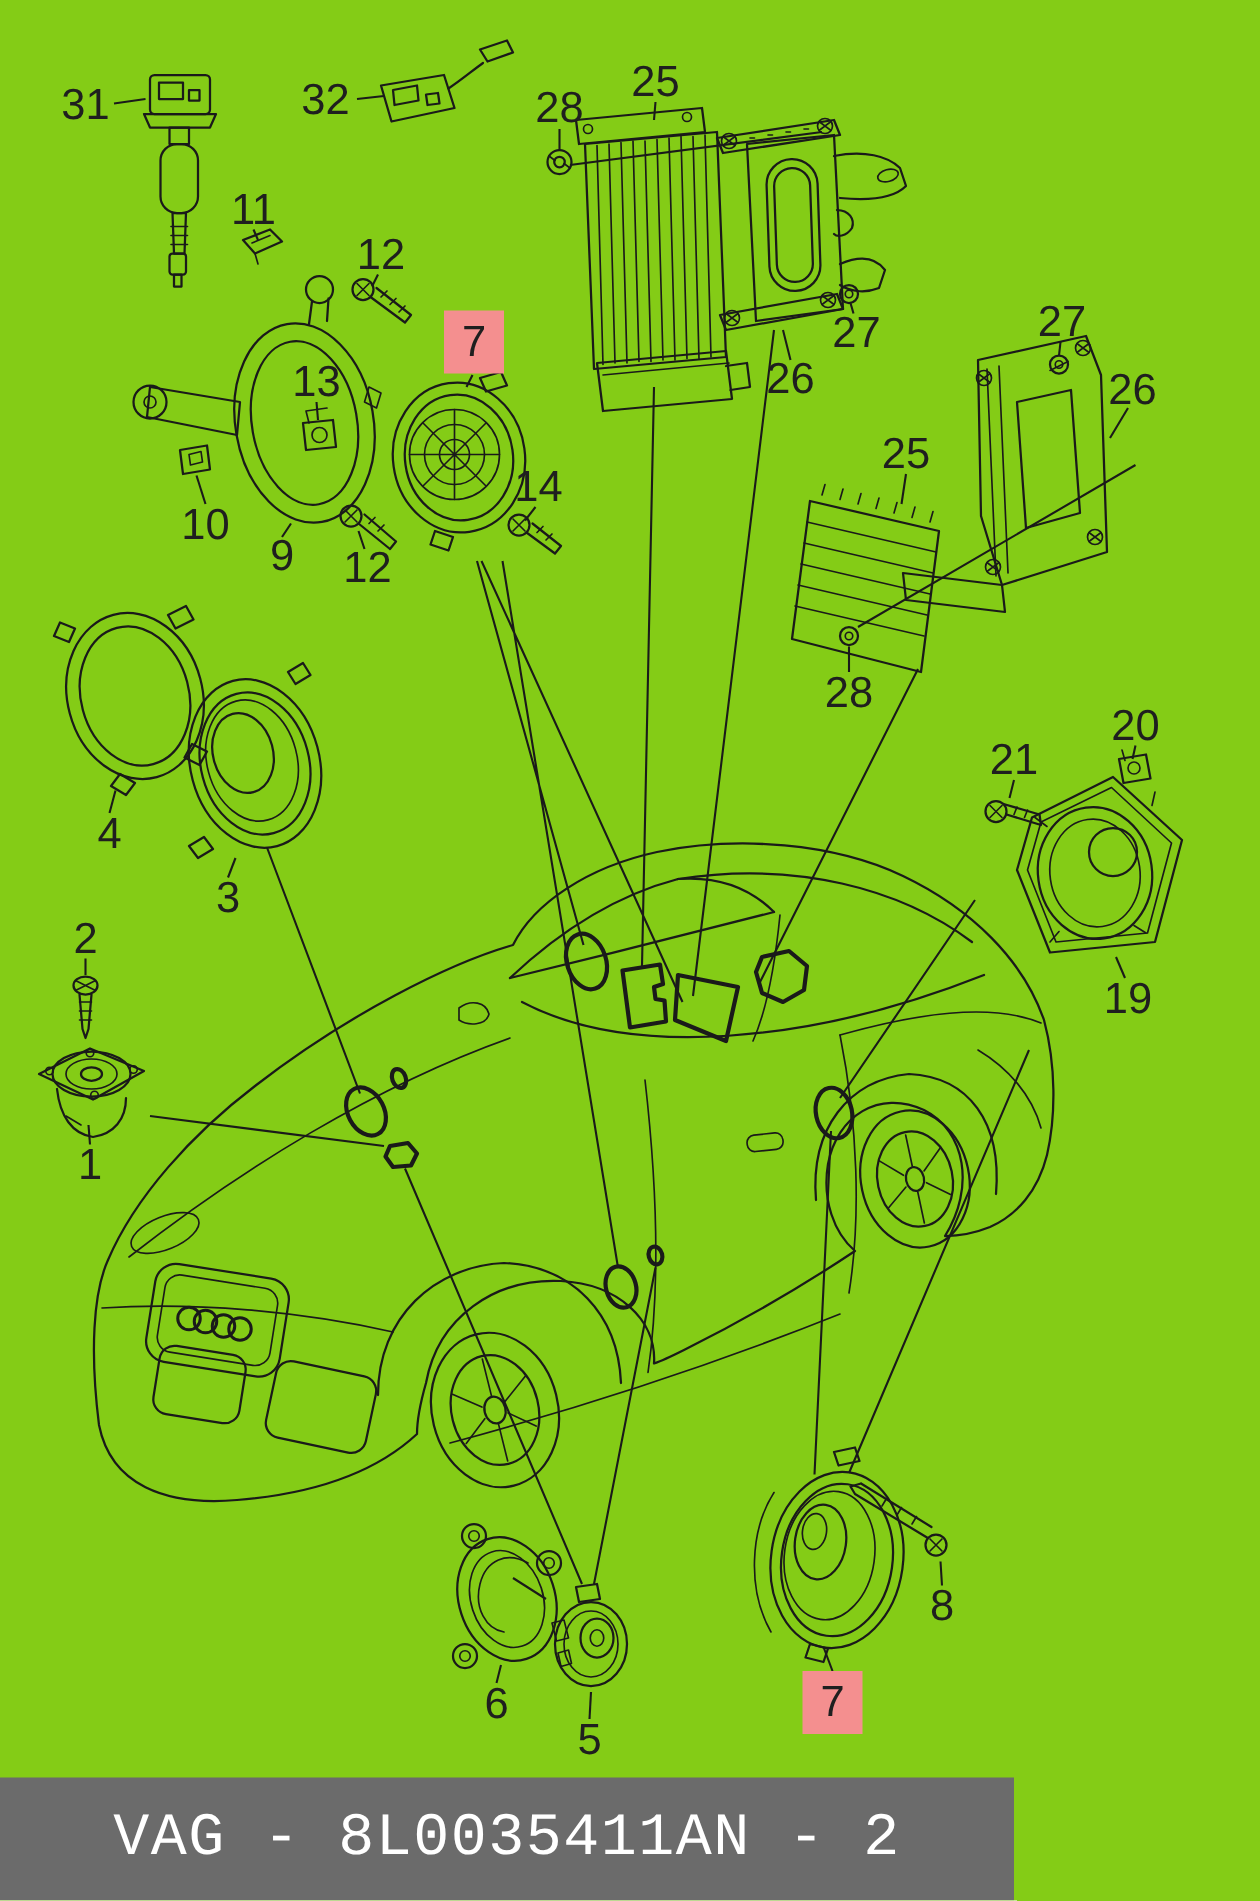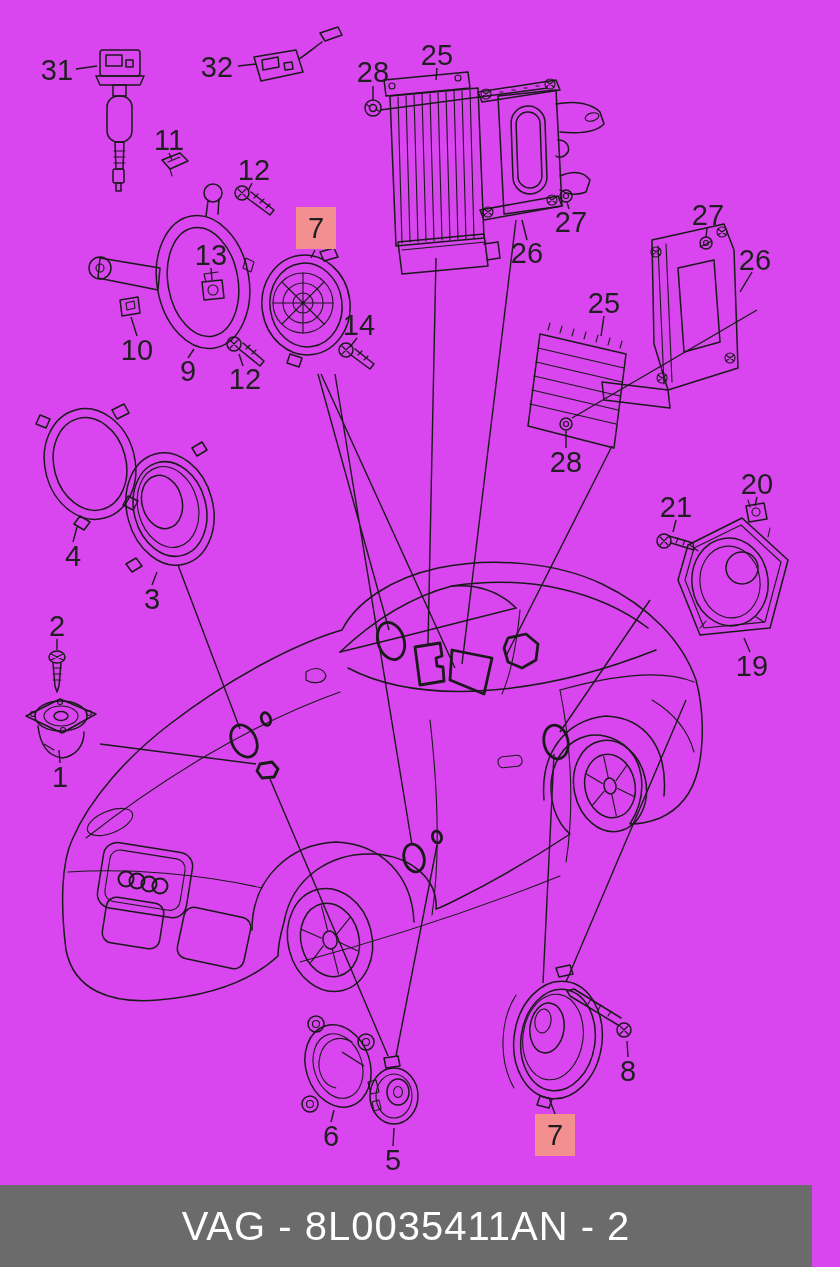--- a/index.html
+++ b/index.html
@@ -1,26 +1,26 @@
 <!DOCTYPE html>
 <html><head>
 <meta charset="utf-8">
 <style>
   html,body{margin:0;padding:0;background:#ffffff;}
-  .page{position:relative;width:840px;height:1267px;background:#d946ef;overflow:hidden;
+  .page{position:relative;width:840px;height:1267px;background:#84cc16;overflow:hidden;
         font-family:"Liberation Sans", sans-serif;}
   svg{display:block;}
   .art{stroke:#1a1a1a;fill:none;stroke-width:1.5;stroke-linecap:round;stroke-linejoin:round;}
   .bold{stroke-width:2.8;}
   .thin{stroke-width:1.1;}
   .lead{stroke:#1a1a1a;stroke-width:1.4;fill:none;}
   text.callout{font-family:"Liberation Sans",sans-serif;font-size:29px;fill:#1f1f1f;
                text-anchor:middle;dominant-baseline:central;}
-  .footer{position:absolute;left:0;bottom:0;width:812px;height:82px;
-          display:flex;align-items:center;justify-content:center;}
+  .footer{position:absolute;left:0;bottom:0;width:676px;height:82px;
+          display:flex;align-items:center;justify-content:center;font-family:Liberation Mono, monospace;}
   .footer span{color:#ffffff;font-size:40px;letter-spacing:1px;}
 </style>
 </head>
 <body>
 
 <div class="page">
   <svg width="840" height="1185" viewBox="0 0 840 1185">
 
     <path class="lead" d="
       M380,110 L548,88

